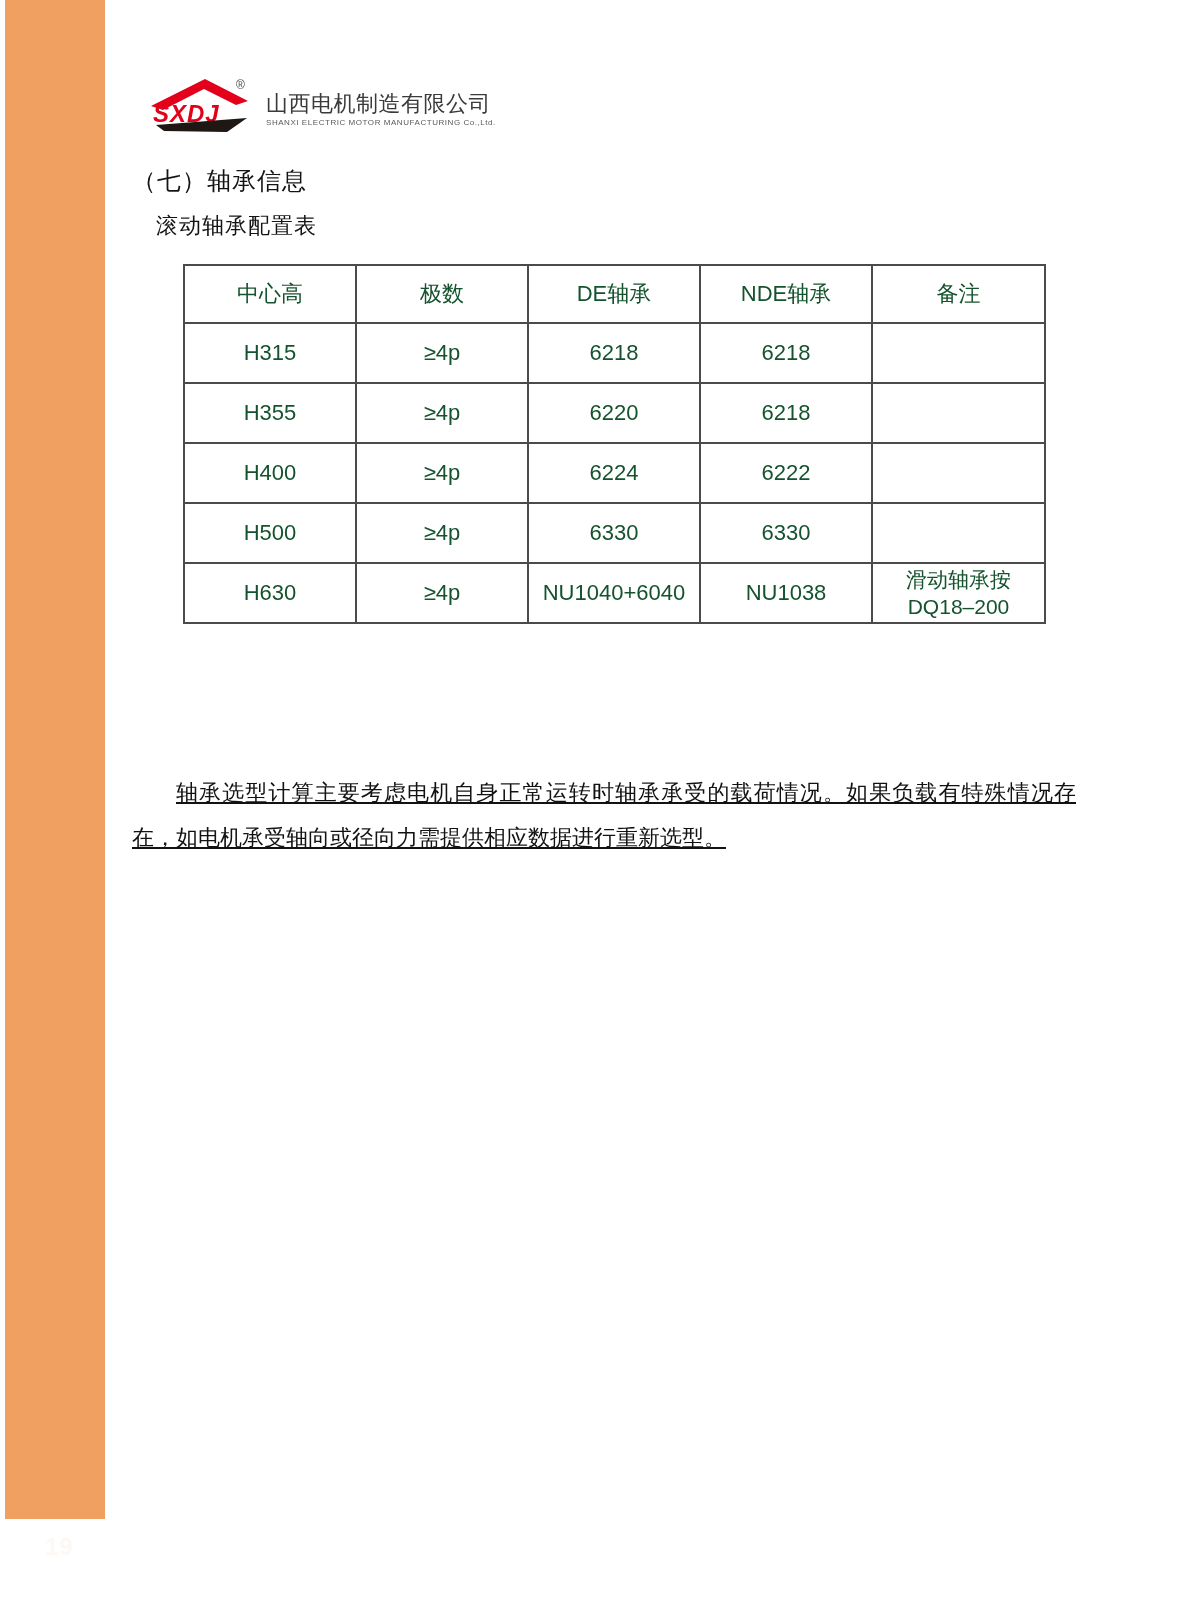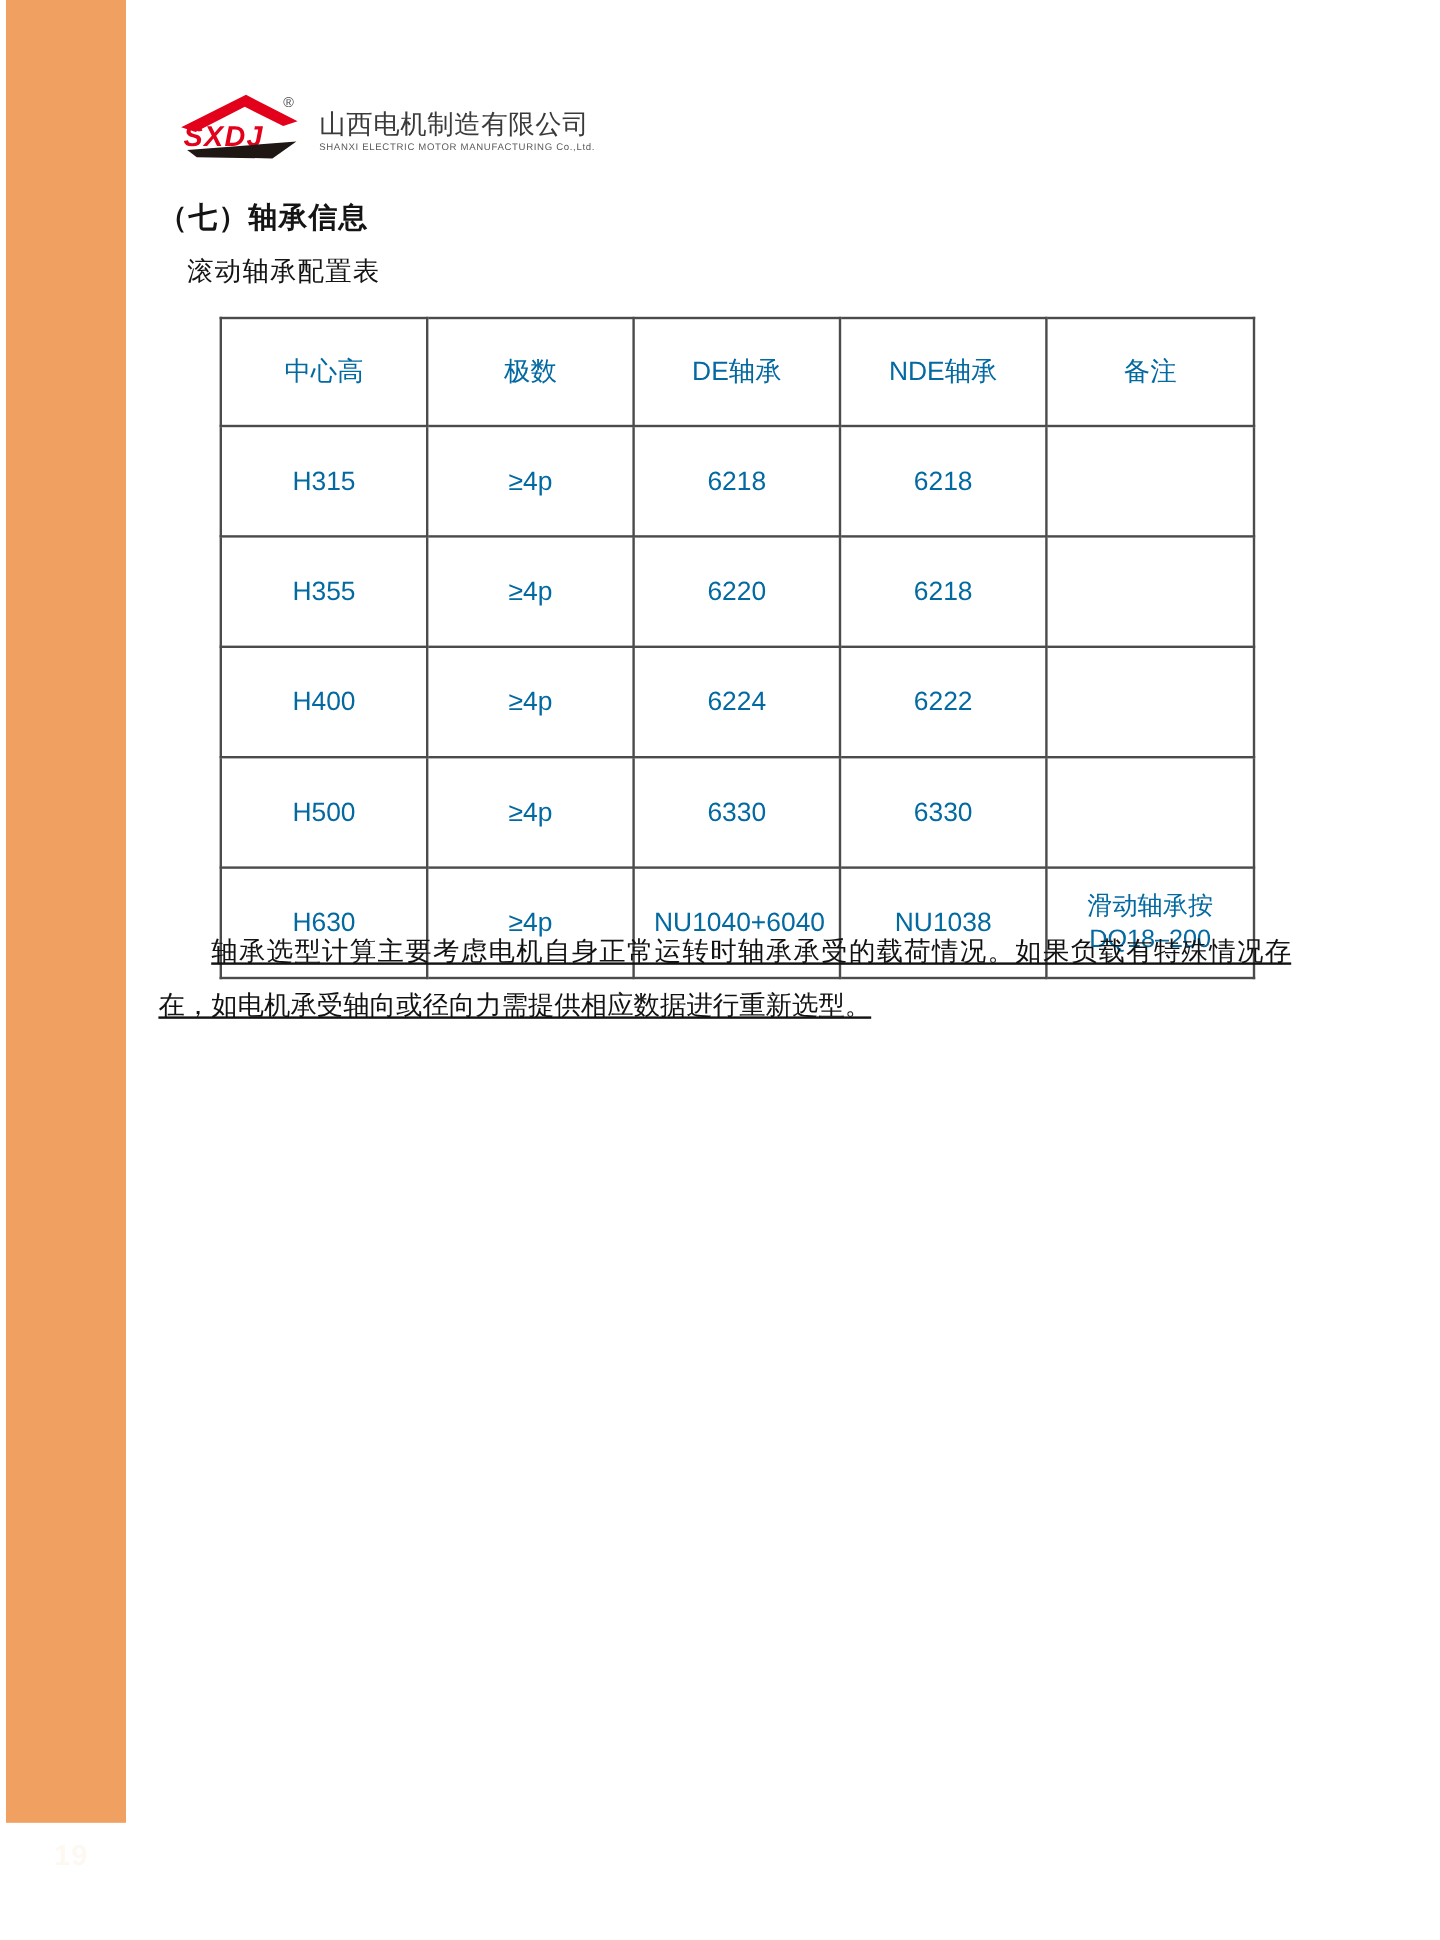--- a/index.html
+++ b/index.html
@@ -60,21 +60,21 @@
     white-space: nowrap;
     text-align: right;
   }
   
   .section-title {
     position: absolute;
     left: 132px;
     top: 165px;
     margin: 0;
     font-size: 24px;
-    font-weight: bold;
+    font-weight: normal;
     color: #141414;
     letter-spacing: 1px;
   }
   .section-subtitle {
     position: absolute;
     left: 156px;
     top: 211px;
     font-size: 22px;
     color: #141414;
     letter-spacing: 1px;
@@ -86,23 +86,23 @@
     top: 264px;
     border-collapse: collapse;
     table-layout: fixed;
     width: 861px;
   }
   table.bearing th, table.bearing td {
     border: 2px solid var(--border, #4b4b4b);
     text-align: center;
     vertical-align: middle;
     font-weight: normal;
-    color: #0369a1;
-    font-size: 22px;
-    padding: 16px;
+    color: #14532d;
+    font-size: 22px;
+    padding: 0;
   }
   table.bearing th { height: 56px; }
   table.bearing td { height: 58px; text-align: center; }
   table.bearing td.remark {
     white-space: pre-line;
     font-size: 21px;
     line-height: 27px;
   }
   
   .body-text {

